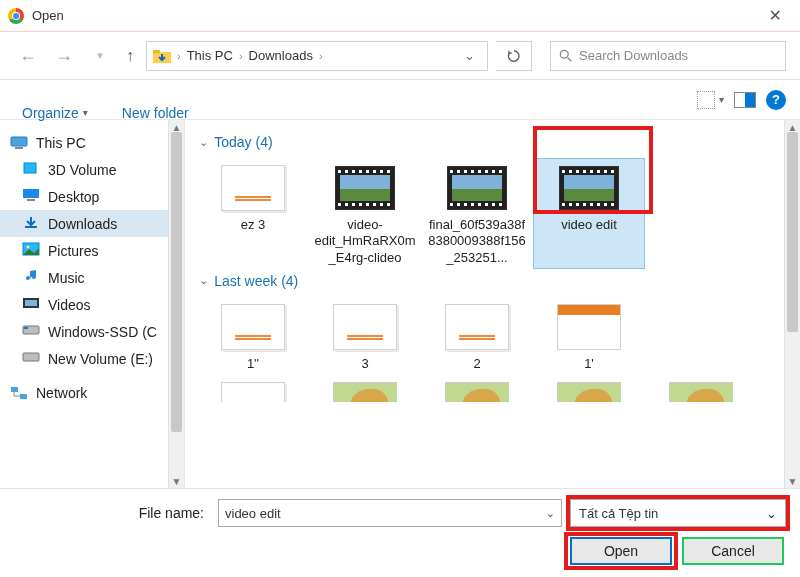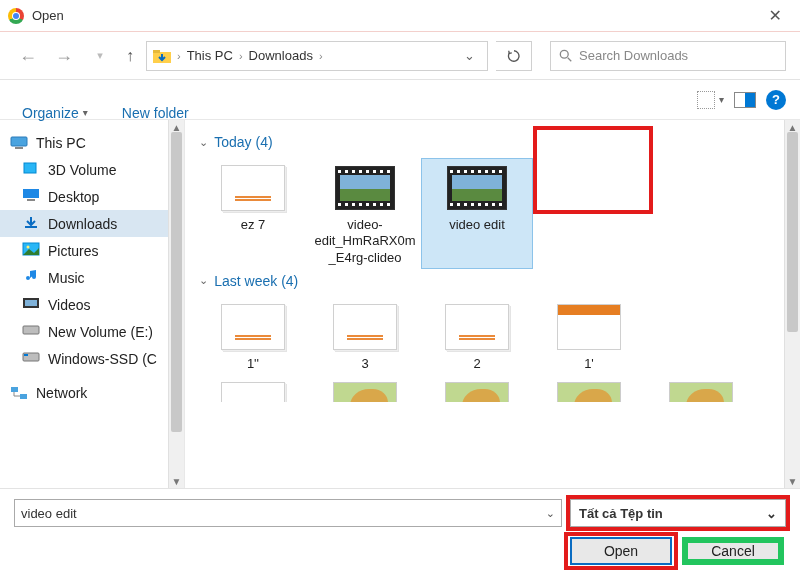--- a/index.html
+++ b/index.html
@@ -73,23 +73,23 @@
 
   .tree .scrollbar-v { top:auto; height:368px; bottom:0; }
   .tree .scrollbar-v .thumb { top:12px; height:300px; }
 
   
   .footer { border-top:1px solid #e3e3e3; padding:10px 14px; background:#fff; }
   .footer .row1 { display:flex; align-items:center; gap:8px; margin-bottom:10px; }
   .footer .fn-label { width:196px; text-align:right; padding-right:6px; font-size:14px; color:#222; }
   .footer .fn-input { flex:1; height:28px; border:1px solid #aaa; padding:0 6px; display:flex; align-items:center; justify-content:space-between; background:#fff; }
   .footer .fn-input .dd { color:#555; font-size:11px; }
-  .footer .filter { width:216px; height:28px; border:1px solid #aaa; padding:0 8px; display:flex; align-items:center; justify-content:space-between; background:#fff; position:relative;font-weight:bold; }
+  .footer .filter { width:216px; height:28px; border:1px solid #aaa; padding:0 8px; display:flex; align-items:center; justify-content:space-between; background:#fff; position:relative; }
   .footer .row2 { display:flex; justify-content:flex-end; gap:10px; padding-right:2px; }
-  .footer .win-btn { width:102px; height:28px; border:6px solid #22c55e; background:#e8e8e8; display:flex; align-items:center; justify-content:center; font-size:14px; color:#222; }
+  .footer .win-btn { width:102px; height:28px; border:2px solid #22c55e; background:#e8e8e8; display:flex; align-items:center; justify-content:center; font-size:14px; color:#222; }
   .footer .win-btn.default { border:1px solid #0a6cc2; box-shadow: inset 0 0 0 1px #0a6cc2; background:#e8e8e8; }
   .footer .open-annot { position:relative; }
 
   
   .ico { display:inline-block; vertical-align:middle; }
 </style>
 </head>
 <body>
 
 <div class="titlebar">
@@ -197,29 +197,29 @@
         <div class="tree-item">
           <span class="ico"><svg width="18" height="14">
               <rect x="1" y="2" width="16" height="10" fill="#333"></rect>
               <rect x="3" y="4" width="12" height="6" fill="#7fb2d9"></rect>
             </svg></span>
           <span>Videos</span>
         </div>
         <div class="tree-item">
           <span class="ico"><svg width="18" height="14">
               <rect x="1" y="3" width="16" height="8" rx="1" fill="#bdbdbd" stroke="#777"></rect>
+              <rect x="2" y="4" width="4" height="2" fill="#0078d4"></rect>
+            </svg></span>
+          <span>Windows-SSD (C</span>
+        </div>
+        <div class="tree-item">
+          <span class="ico"><svg width="18" height="14">
+              <rect x="1" y="3" width="16" height="8" rx="1" fill="#bdbdbd" stroke="#777"></rect>
             </svg></span>
           <span>New Volume (E:)</span>
-        </div>
-        <div class="tree-item">
-          <span class="ico"><svg width="18" height="14">
-              <rect x="1" y="3" width="16" height="8" rx="1" fill="#bdbdbd" stroke="#777"></rect>
-              <rect x="2" y="4" width="4" height="2" fill="#0078d4"></rect>
-            </svg></span>
-          <span>Windows-SSD (C</span>
         </div>
       </div>
     <div style="height:8px"></div>
     <div class="tree-item level0">
       <svg class="ico" width="18" height="14">
           <rect x="1" y="1" width="7" height="5" fill="#4aa3df"></rect>
           <rect x="10" y="8" width="7" height="5" fill="#4aa3df"></rect>
           <path d="M4 6 L4 10 L10 10" stroke="#888" fill="none"></path>
         </svg>
       <span>Network</span>
@@ -236,29 +236,37 @@
     <div id="groups">
         <div class="group-header">
           <span class="chev">⌄</span>
           <span>Today (4)</span>
         </div>
         <div class="files-row">
           <div class="file-item">
             <div class="thumb doc">
               <div class="lines"></div>
             </div>
-            <div class="label">ez 7</div>
+            <div class="label">ez 3</div>
           </div>
           <div class="file-item">
             <div class="thumb video">
               <div class="film">
                 <div class="inner"></div>
               </div>
             </div>
             <div class="label">video-edit_HmRaRX0m_E4rg-clideo</div>
+          </div>
+          <div class="file-item">
+            <div class="thumb video">
+              <div class="film">
+                <div class="inner"></div>
+              </div>
+            </div>
+            <div class="label">final_60f539a38f8380009388f156_253251...</div>
           </div>
           <div class="file-item selected">
             <div class="thumb video">
               <div class="film">
                 <div class="inner"></div>
               </div>
             </div>
             <div class="label">video edit</div>
           </div>
         </div>
@@ -315,20 +323,21 @@
     <div class="scrollbar-v">
       <span class="arrow-up">▲</span>
       <div class="thumb"></div>
       <span class="arrow-down">▼</span>
     </div>
   </div>
 </div>
 
 <div class="footer">
   <div class="row1">
+    <span class="fn-label">File name:</span>
     <div class="fn-input">
       <span>video edit</span>
       <span class="dd">⌄</span>
     </div>
     <div style="position:relative">
       <div class="filter">
         <span>Tất cả Tệp tin</span>
         <span class="dd">⌄</span>
       </div>
       <div class="annot" style="left:-4px; top:-4px; width:224px; height:36px;"></div>

